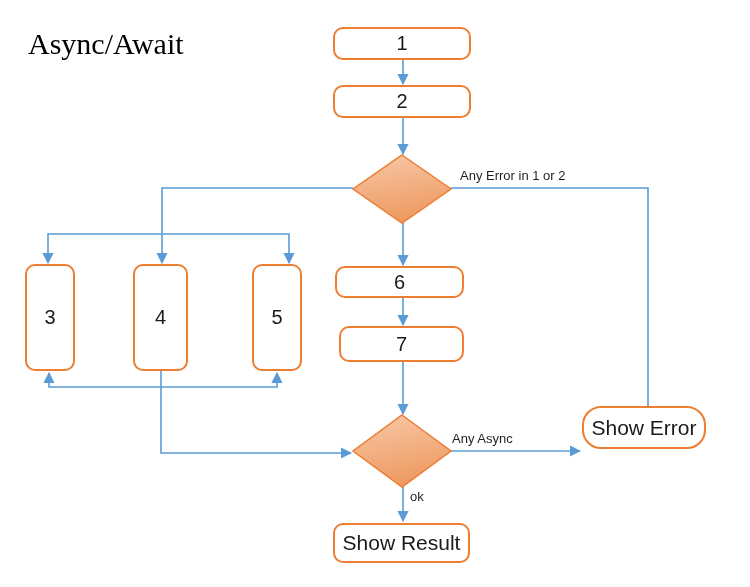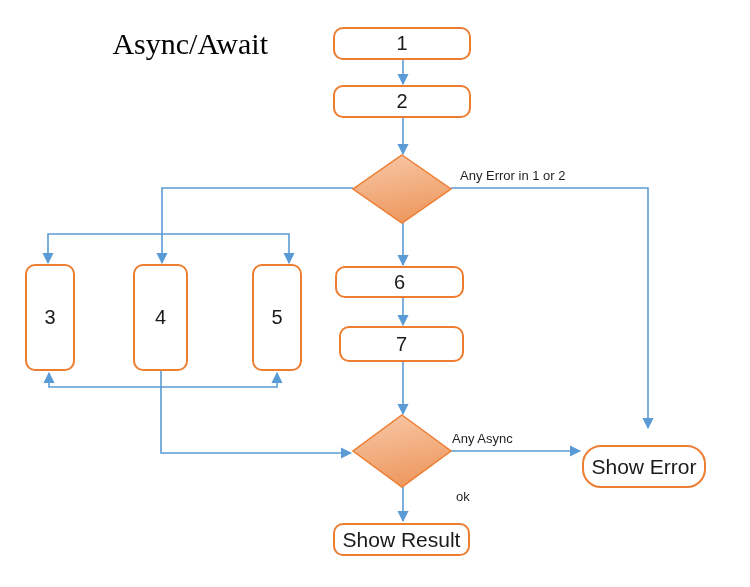--- a/index.html
+++ b/index.html
@@ -10,21 +10,21 @@
     background: #ffffff;
     overflow: hidden;
     font-family: "Liberation Sans", sans-serif;
     color: var(--label-text, #1f1f1f);
   }
   .title {
     position: absolute;
     left: 28px;
     top: 24px;
     width: 240px;
-    text-align: right;
+    text-align: left;
     font-family: "Liberation Serif", serif;
     font-size: 30px;
     line-height: 1.32;
     color: #000000;
   }
   .flow-box {
     position: absolute;
     box-sizing: border-box;
     border: 2px solid var(--node-border, #ED7D31);
     border-radius: 10px;
@@ -102,20 +102,20 @@
     <polygon class="diamond" points="402,415 451,451 402,487 353,451"></polygon>
   </svg>
 
   <div class="flow-box" style="left:333px; top:27px; width:138px; height:33px;">1</div>
   <div class="flow-box" style="left:333px; top:85px; width:138px; height:33px;">2</div>
   <div class="flow-box" style="left:25px; top:264px; width:50px; height:107px;">3</div>
   <div class="flow-box" style="left:133px; top:264px; width:55px; height:107px;">4</div>
   <div class="flow-box" style="left:252px; top:264px; width:50px; height:107px;">5</div>
   <div class="flow-box" style="left:335px; top:266px; width:129px; height:32px;">6</div>
   <div class="flow-box" style="left:339px; top:326px; width:125px; height:36px;">7</div>
-  <div class="flow-box wide" style="left:582px; top:445px; width:124px; height:43px;border-radius:19px;">Show Error</div>
-  <div class="flow-box wide" style="left:333px; top:523px; width:137px; height:33px;">Show Result</div>
+  <div class="flow-box wide" style="left:582px; top:406px; width:124px; height:43px;border-radius:19px;">Show Error</div>
+  <div class="flow-box wide" style="left:333px; top:523px; width:137px; height:40px;">Show Result</div>
 
   <div class="edge-label" style="left:460px; top:168px;">Any Error in 1 or 2</div>
   <div class="edge-label" style="left:452px; top:431px;">Any Async</div>
-  <div class="edge-label" style="left:410px; top:489px;margin-left:46px;">ok</div>
+  <div class="edge-label" style="left:410px; top:489px;">ok</div>
 
 </div>
 
 </body></html>

